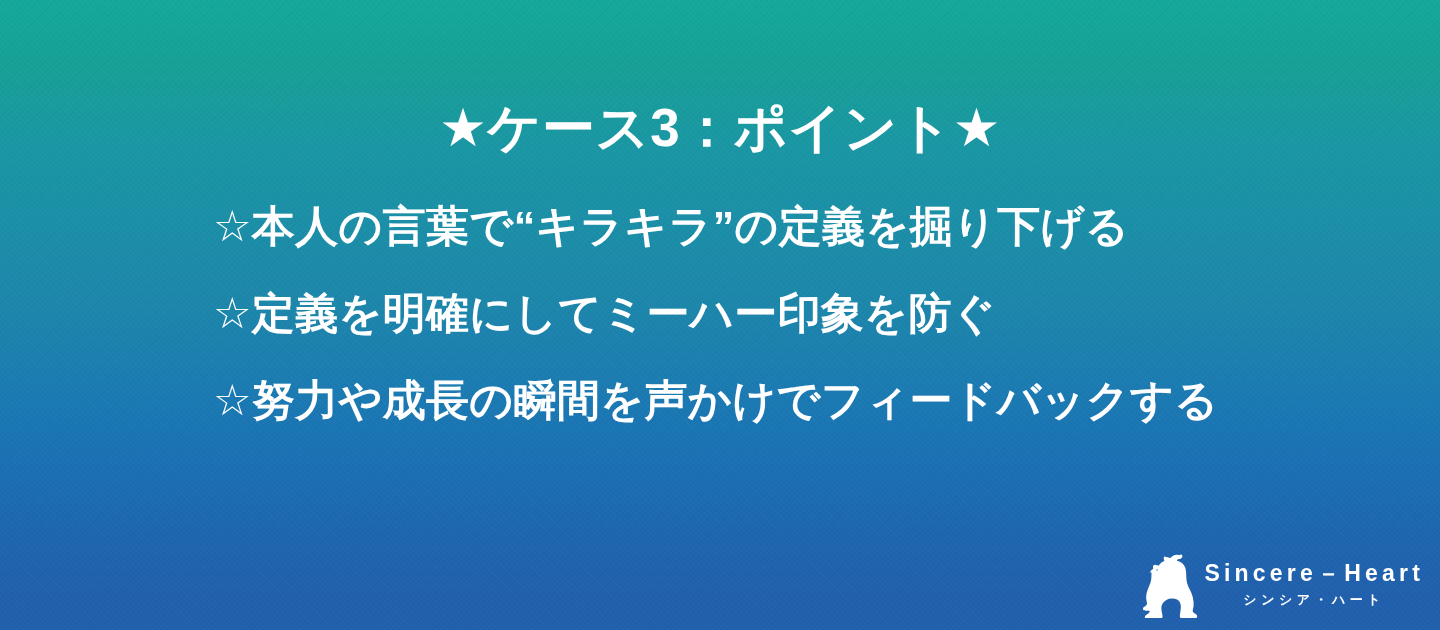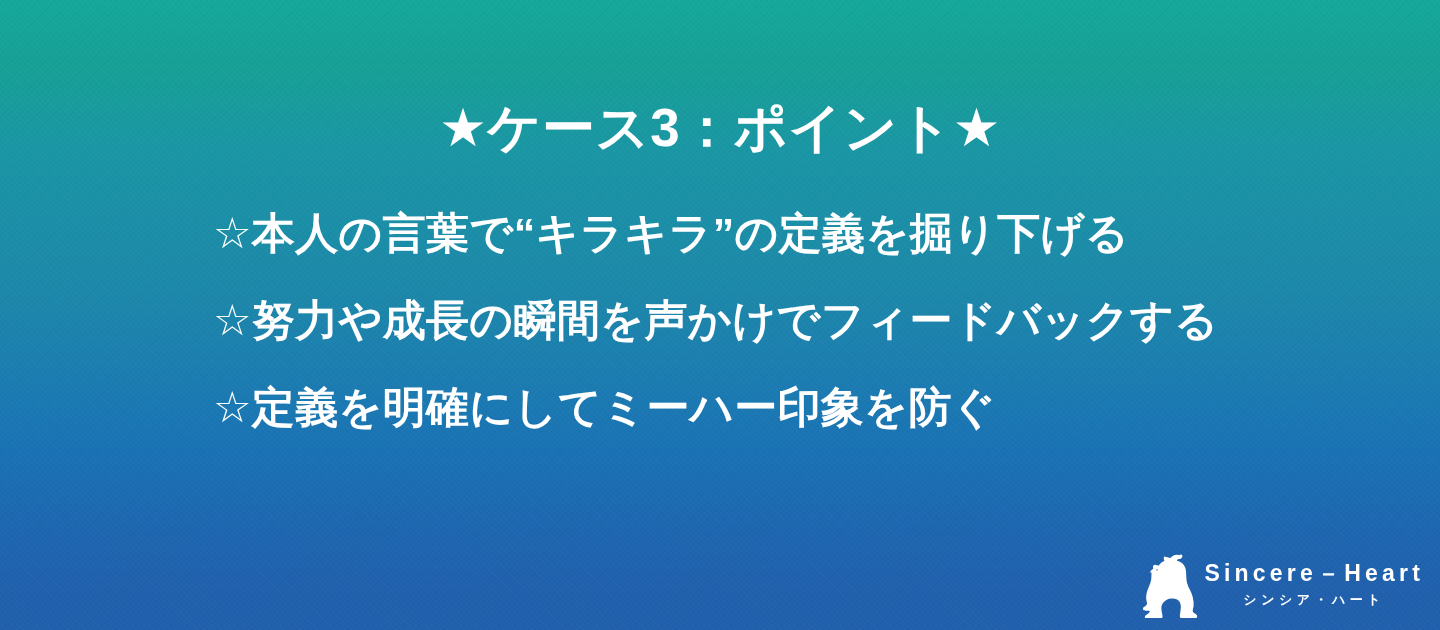--- a/index.html
+++ b/index.html
@@ -64,21 +64,21 @@
     color: #ffffff;
     font-size: 53px;
     font-weight: 700;
     letter-spacing: 0.5px;
     line-height: 1.15;
     white-space: nowrap;
   }
 
   .bullet-list {
     position: absolute;
-    top: 212px;
+    top: 205px;
     left: 213px;
     width: 1120px;
   }
 
   .bullet-line {
     color: #ffffff;
     font-size: 43px;
     font-weight: 700;
     letter-spacing: 0.3px;
     line-height: 1.0;
@@ -136,22 +136,22 @@
 </head>
 <body>
 
 <div class="slide">
   <div class="content">
 
     <div class="slide-title">★ケース3：ポイント★</div>
 
     <div class="bullet-list">
       <div class="bullet-line">☆本人の言葉で“キラキラ”の定義を掘り下げる</div>
+      <div class="bullet-line">☆定義を明確にしてミーハー印象を防ぐ</div>
       <div class="bullet-line">☆努力や成長の瞬間を声かけでフィードバックする</div>
-      <div class="bullet-line">☆定義を明確にしてミーハー印象を防ぐ</div>
     </div>
 
     <div class="logo">
       <svg class="logo-mark" viewBox="0 0 74 66" xmlns="http://www.w3.org/2000/svg">
 
         <path fill="#ffffff" d="M40.5 6.0
           c1.6-1.9 4.0-3.3 6.0-3.0 0.7 0.1 1.1 0.6 1.9 0.5
           1.0-0.1 1.6-1.1 2.7-1.0 0.9 0.1 1.3 0.9 1.3 1.8
           0 1.0-0.6 1.7-1.4 2.1 -1.0 0.5-2.0 0.4-3.0 0.8
           -0.6 0.3-1.0 0.8-1.1 1.5 1.6 0.4 3.3 1.0 4.7 2.0

